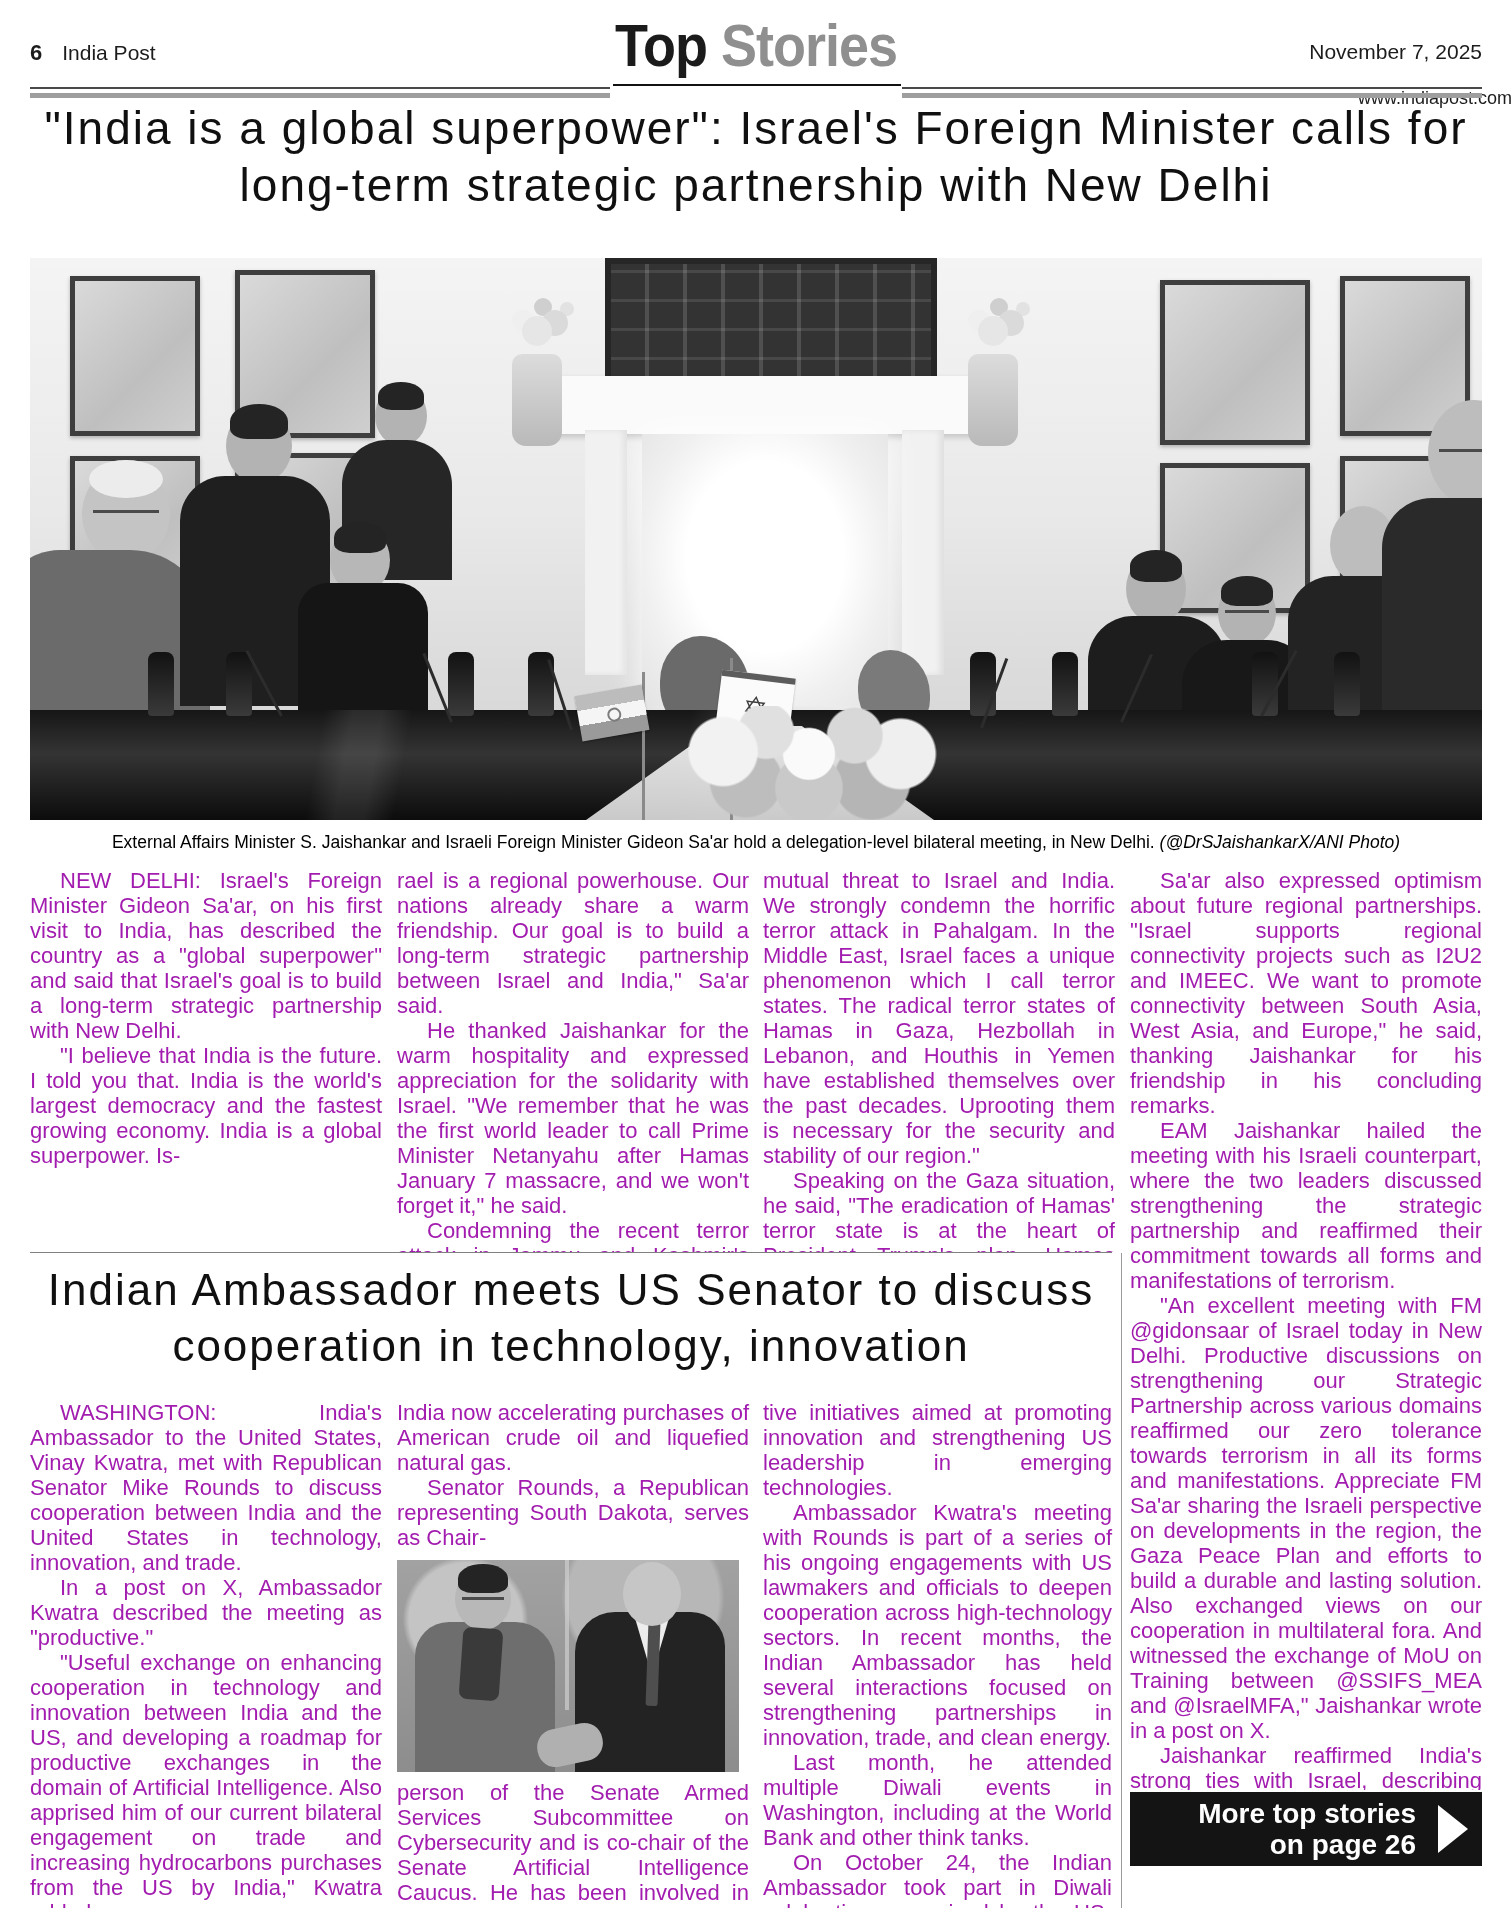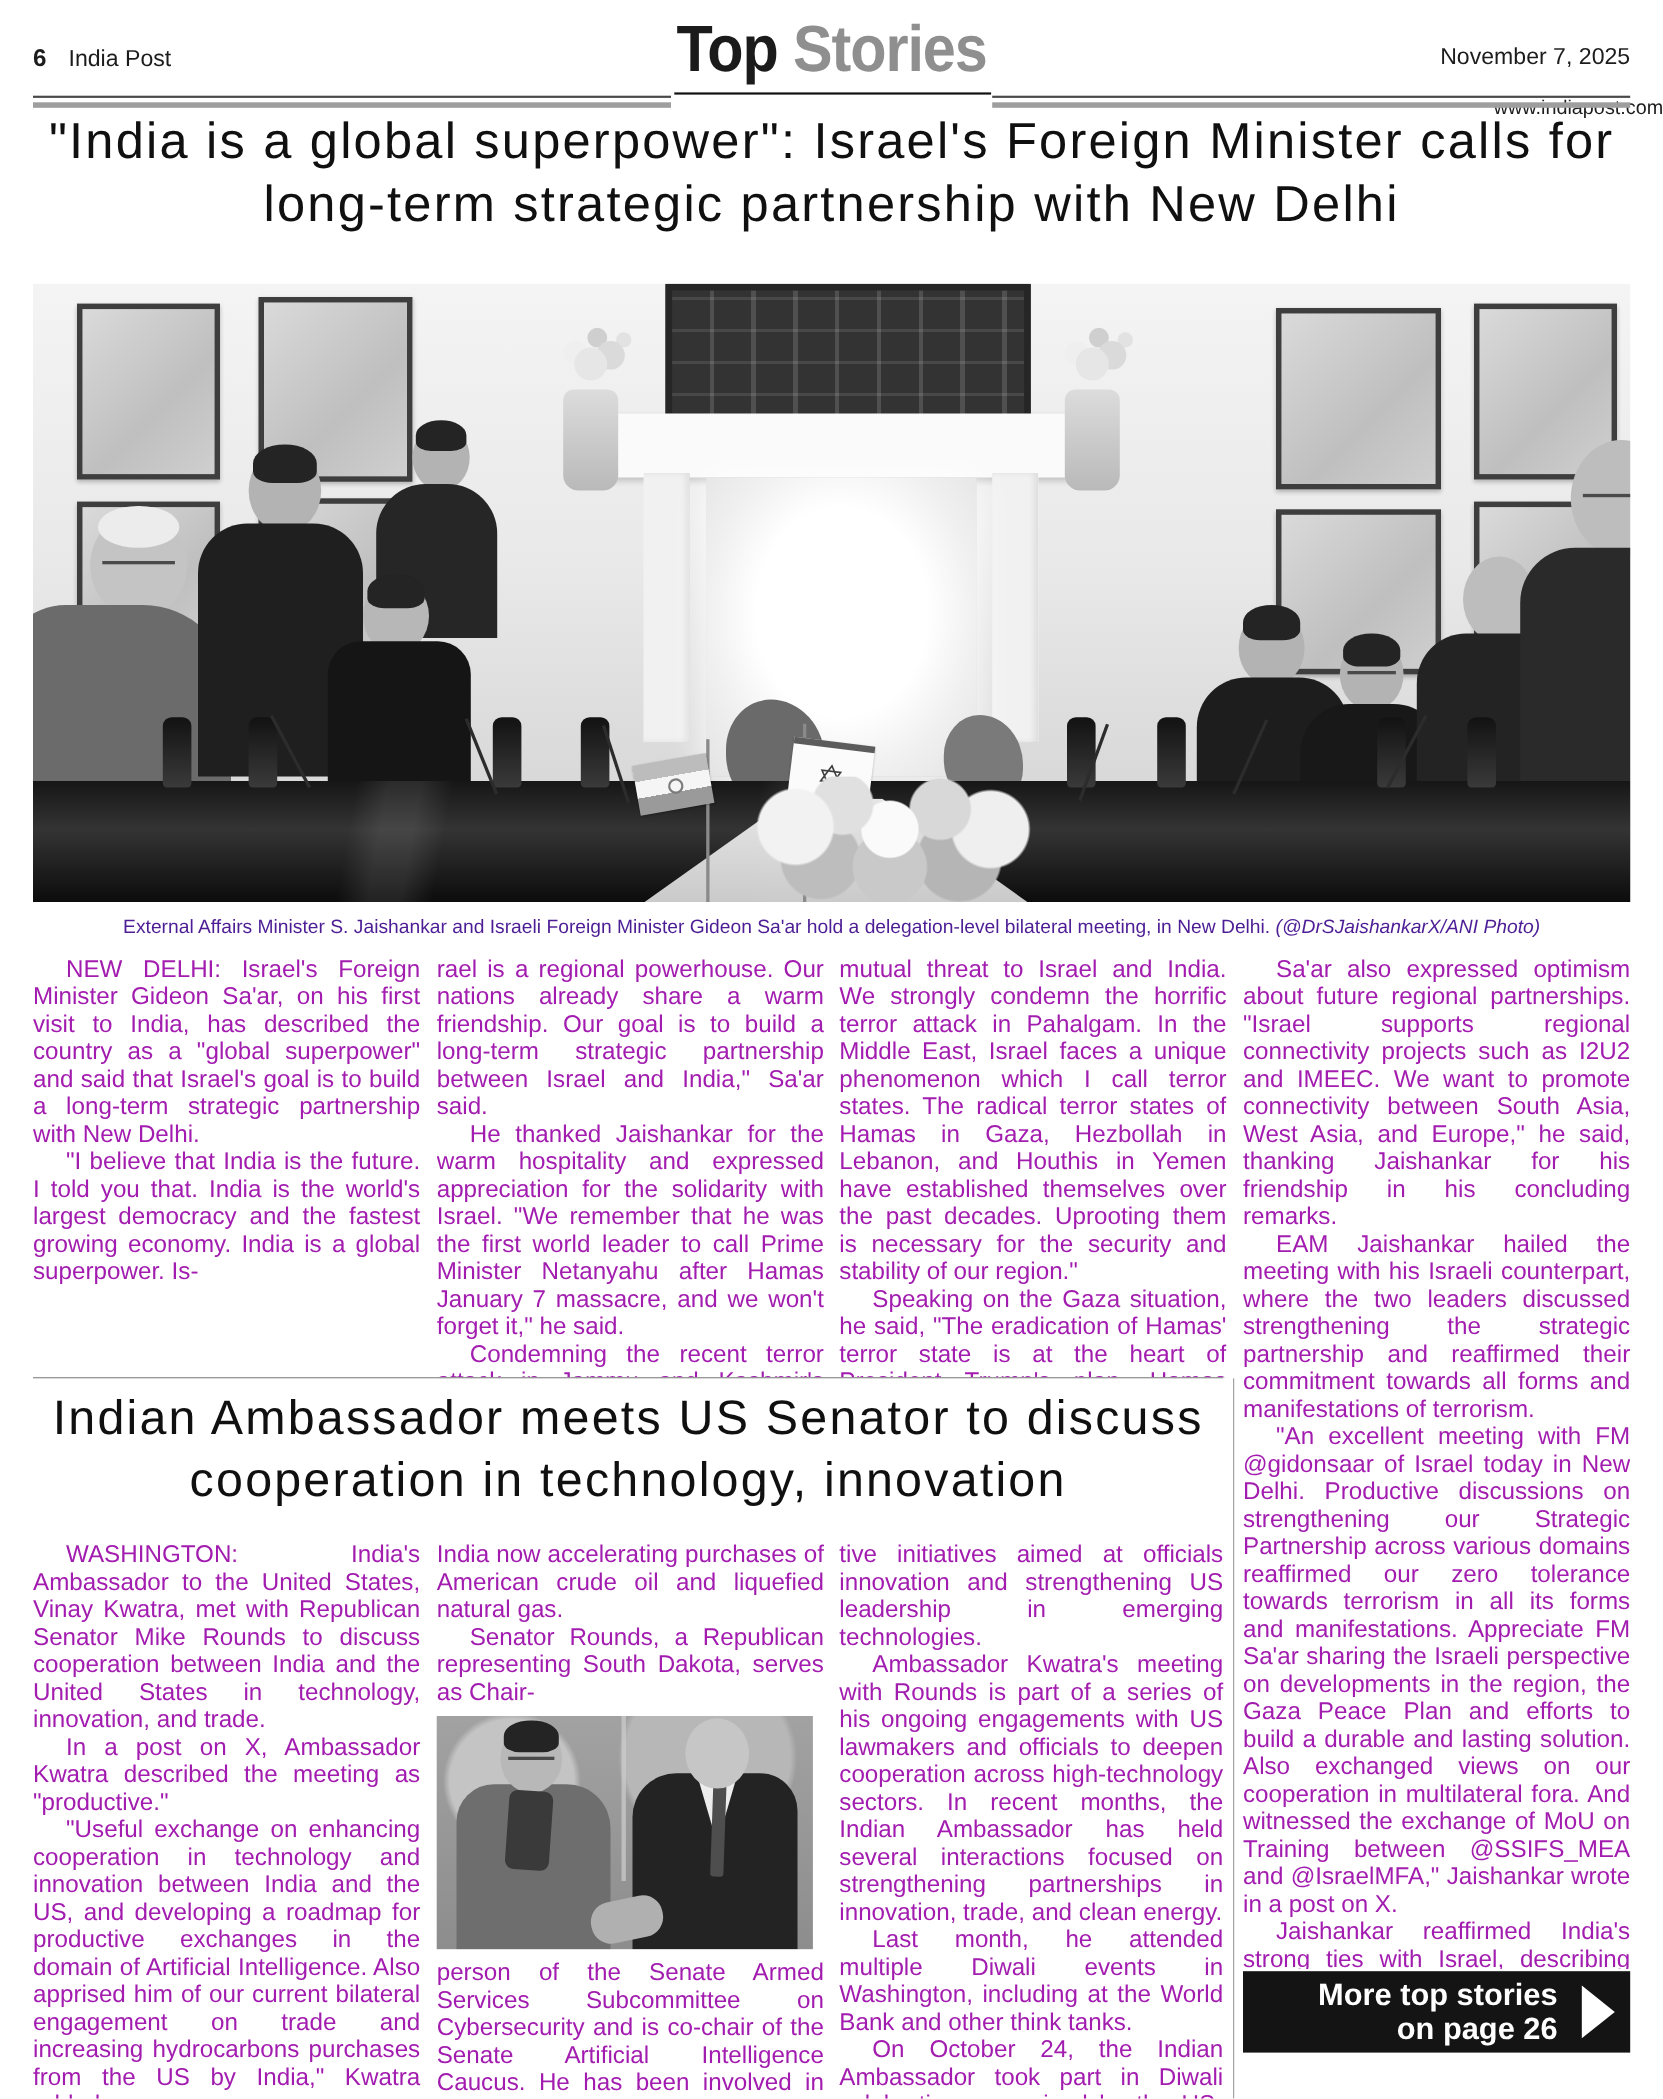--- a/index.html
+++ b/index.html
@@ -38,21 +38,21 @@
   .col p { margin:0; }
   .col p.in { text-indent:30px; }
   .ag { font-style:italic; }
   .a1 { top:868px; }
   .a1.c123 { height:384px; overflow:hidden; }
   .a1.c4 { height:922px; overflow:hidden; }
   .a2 { top:1400px; }
 
   
   .caption { position:absolute; top:832px; left:40px; width:1432px; text-align:center;
-             font-size:17.5px; color:#4c1d95; }
+             font-size:17.5px; color:#000000; }
   .caption .credit { font-style:italic; }
 
   
   .photo-main { position:absolute; left:30px; top:258px; width:1452px; height:562px; overflow:hidden;
                 background:linear-gradient(180deg,#f4f4f4 0%,#e9e9e9 45%,#dcdcdc 72%,#d2d2d2 100%);
                 filter:grayscale(1); }
   .frame { position:absolute; border:5px solid #3e3e3e;
            background:linear-gradient(135deg,#dadada,#bfbfbf 60%,#cfcfcf);
            box-shadow:0 2px 4px rgba(0,0,0,.25); }
   .tapestry { position:absolute; left:575px; top:0; width:320px; height:122px; background:#333;
@@ -276,21 +276,21 @@
       <div class="ph2-scarf"></div>
       <div class="ph2-suit"></div>
       <div class="ph2-shirt"></div>
       <div class="ph2-tie"></div>
       <div class="ph2-headR"></div>
       <div class="ph2-hand"></div>
     </div>
     <p>person of the Senate Armed Services Subcommittee on Cybersecurity and is co-chair of the Senate Artificial Intelligence Caucus. He has been involved in legisla-</p>
   </div>
   <div class="col a2" style="left:763px;width:349px">
-    <p>tive initiatives aimed at officials innovation and strengthening US leadership in emerging technologies.</p>
+    <p>tive initiatives aimed at promoting innovation and strengthening US leadership in emerging technologies.</p>
     <p class="in">Ambassador Kwatra's meeting with Rounds is part of a series of his ongoing engagements with US lawmakers and officials to deepen cooperation across high-technology sectors. In recent months, the Indian Ambassador has held several interactions focused on strengthening partnerships in innovation, trade, and clean energy.</p>
     <p class="in">Last month, he attended multiple Diwali events in Washington, including at the World Bank and other think tanks.</p>
     <p class="in"><span>On October 24, the Indian Ambassador took part in Diwali celebrations organized by the US-India Strategic Partnership Forum, a think tank.</span>&nbsp; <span class="ag">IANS</span></p>
   </div>
 
   <div class="banner">
     <div class="banner-text">
       <div>More top stories</div>
       <div>on page 26</div>
     </div>

